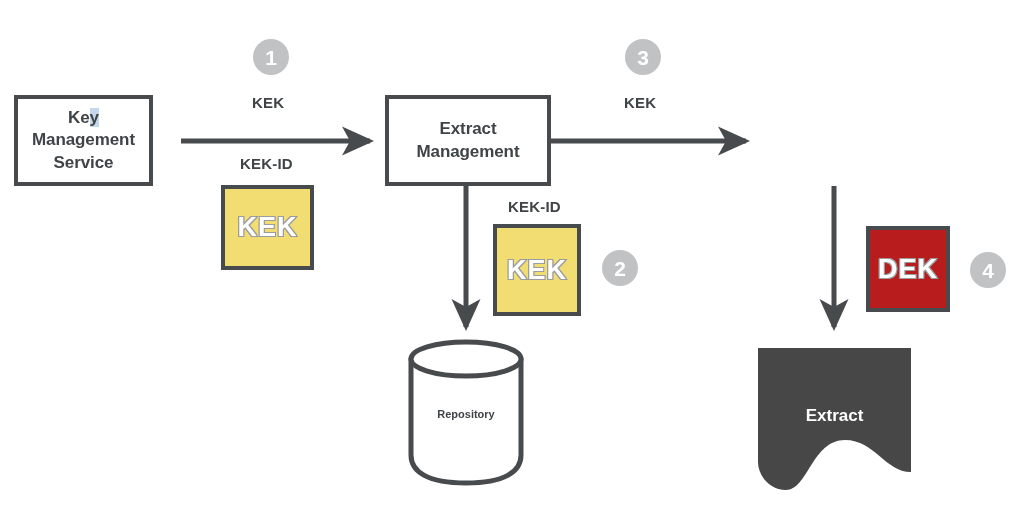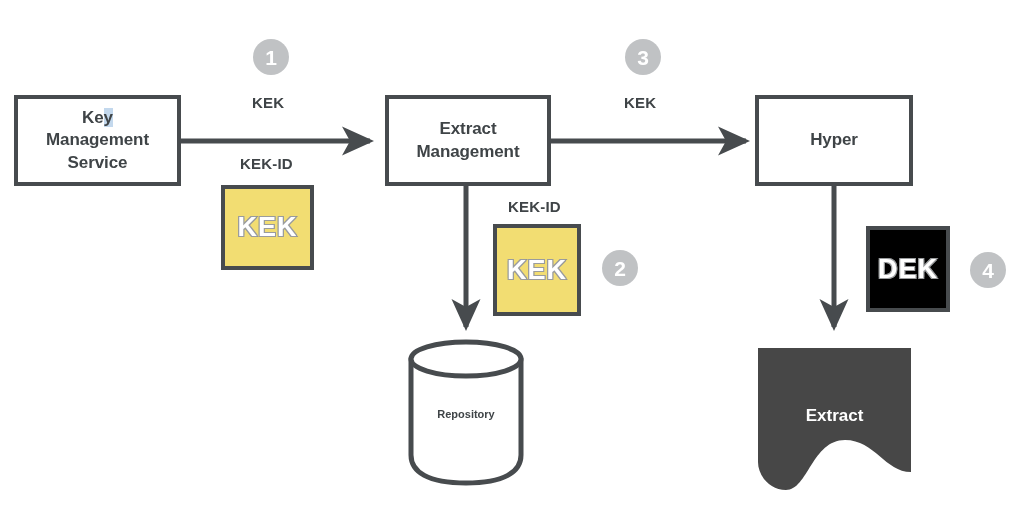--- a/index.html
+++ b/index.html
@@ -147,53 +147,50 @@
       <path d="M758,348
                L911,348
                L911,472
                C885,472 875,440 845,440
                C812,440 808,490 786,490
                C770,490 758,476 758,462
                Z" fill="#474747"></path>
     </g>
   </svg>
 
-  <div class="proc-box" style="left:14px; top:95px; width:167px; height:91px;">
+  <div class="proc-box" style="left:14px; top:95px; width:139px; height:91px;">
     <div class="proc-label">
       <span>Ke</span><span class="hl">y</span><br>
       <span>Management</span><br>
       <span>Service</span>
     </div>
   </div>
 
   <div class="proc-box" style="left:385px; top:95px; width:166px; height:91px;">
     <div class="proc-label">
       <span>Extract</span><br>
       <span>Management</span>
     </div>
   </div>
 
-  <div class="proc-box" style="left:755px; top:95px; width:158px; height:91px;">
-    <div class="proc-label">Hyper</div>
-  </div>
 
   <div class="edge-label" style="left:252px; top:94px;">KEK</div>
   <div class="edge-label" style="left:240px; top:155px;">KEK-ID</div>
   <div class="edge-label" style="left:624px; top:94px;">KEK</div>
   <div class="edge-label" style="left:508px; top:198px;">KEK-ID</div>
 
   <div class="key-chip" style="left:221px; top:185px; width:93px; height:85px; background:#f2dd72;">
     <span class="key-chip-text">KEK</span>
   </div>
 
   <div class="key-chip" style="left:493px; top:224px; width:88px; height:92px; background:#f2dd72;">
     <span class="key-chip-text">KEK</span>
   </div>
 
-  <div class="key-chip" style="left:866px; top:226px; width:84px; height:86px; background:#000000;">
+  <div class="key-chip" style="left:866px; top:226px; width:84px; height:86px; background:#b91c1c;">
     <span class="key-chip-text">DEK</span>
   </div>
 
   <div class="step-badge" style="left:253px; top:39px;">
     <span>1</span>
   </div>
   <div class="step-badge" style="left:602px; top:250px;">
     <span>2</span>
   </div>
   <div class="step-badge" style="left:625px; top:39px;">

